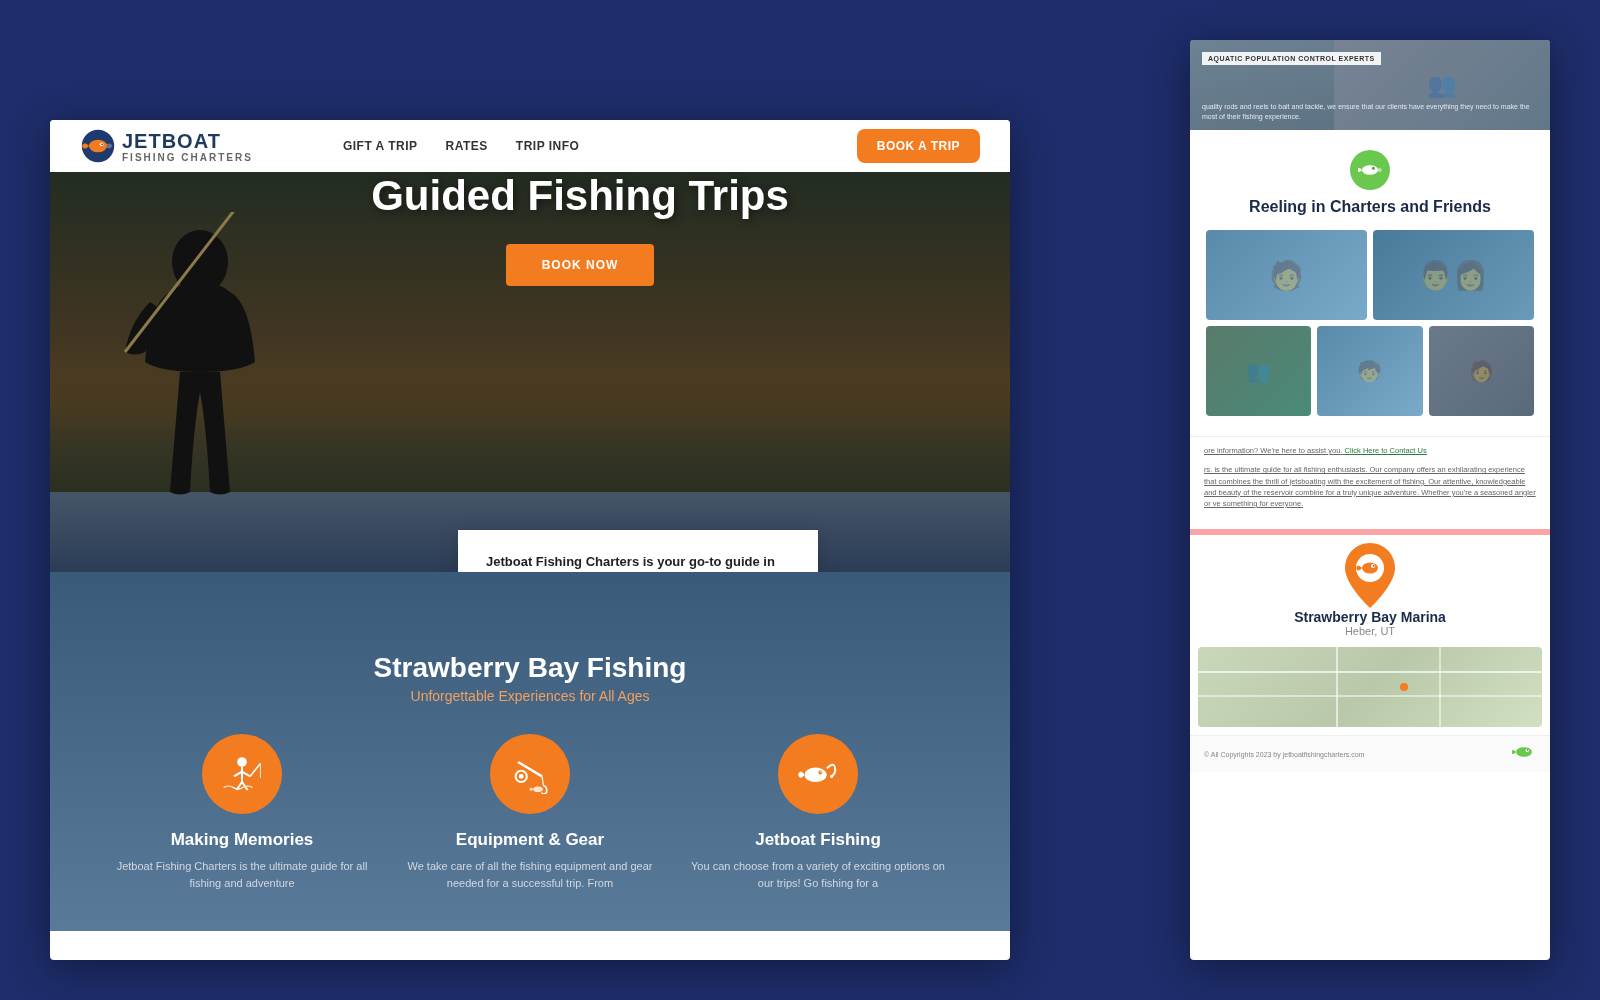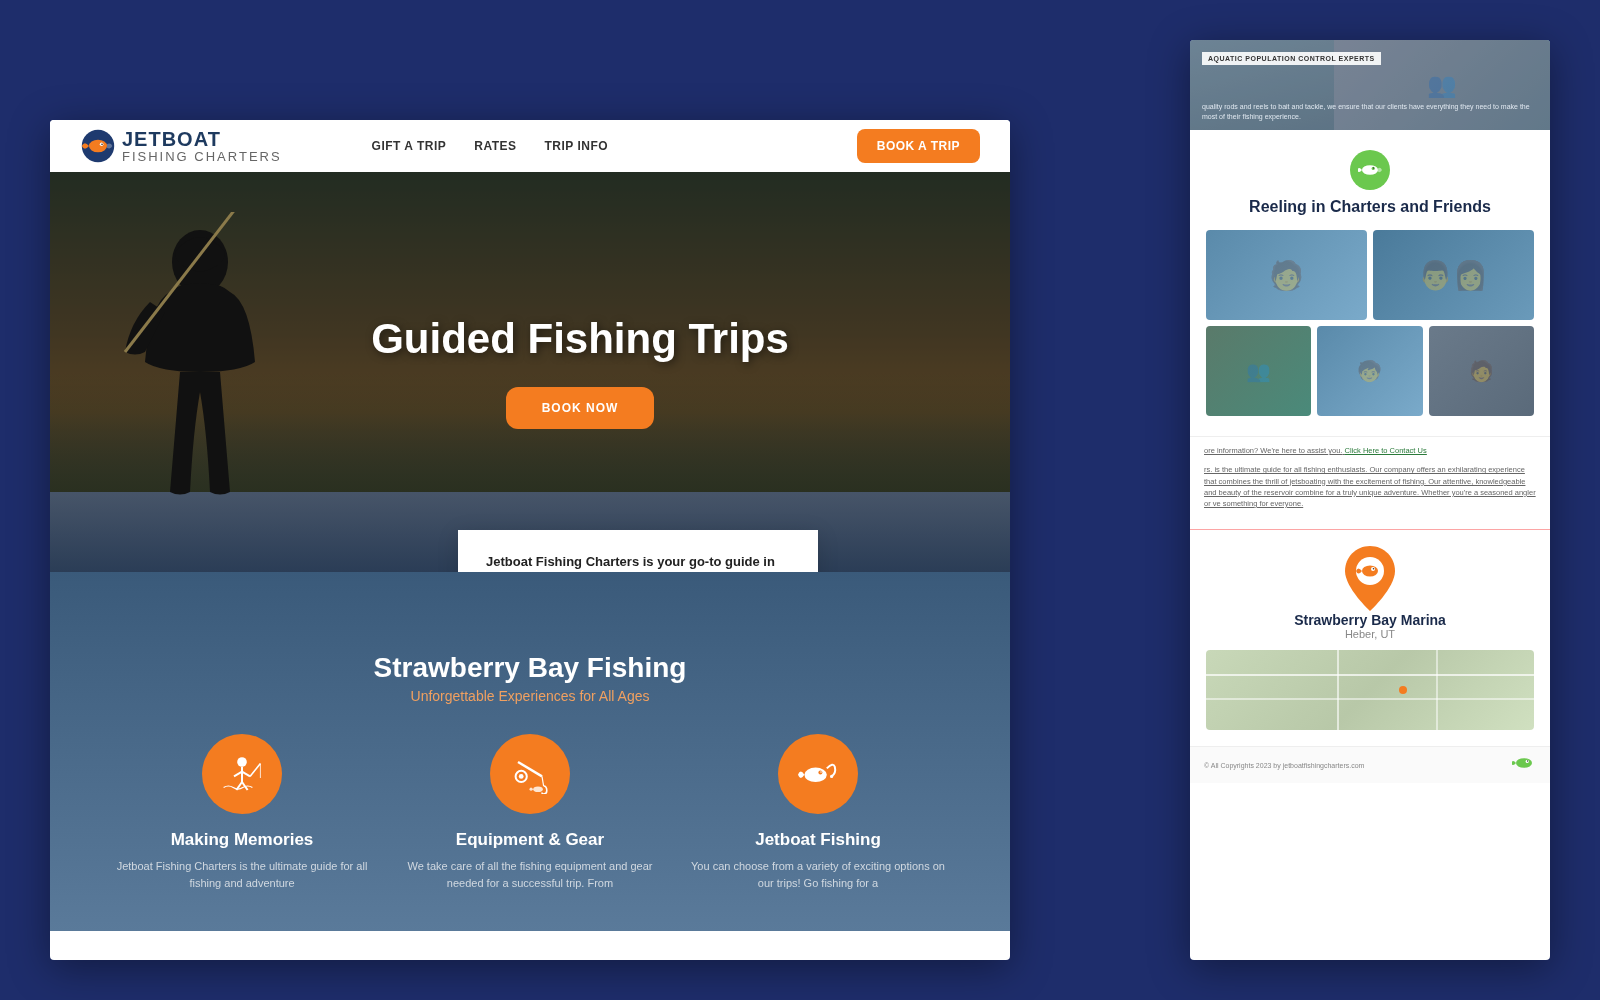--- a/index.html
+++ b/index.html
@@ -71,24 +71,25 @@
       flex-direction: column;
       line-height: 1.1;
     }
     .logo-text .brand {
       font-size: 20px;
       font-weight: 900;
       color: #1e3a5f;
       letter-spacing: 1px;
     }
     .logo-text .sub {
-      font-size: 13px;
+      font-size: 10px;
       color: #666;
       letter-spacing: 2px;
       text-transform: uppercase;
+      font-weight: bold;
     }
     .nav-links {
       display: flex;
       gap: 28px;
       margin-left: 60px;
       flex: 1;
     }
     .nav-link {
       font-size: 12px;
       font-weight: 600;
@@ -111,21 +112,20 @@
 
     
     .hero {
       position: relative;
       height: 400px;
       background: linear-gradient(to bottom, #3a4a3a 0%, #6b5a3a 40%, #8b6a3a 60%, #4a5a6a 100%);
       overflow: hidden;
       display: flex;
       flex-direction: column;
       align-items: center;
-      justify-content: center;
     }
     .hero::before {
       content: '';
       position: absolute;
       inset: 0;
       background: rgba(0,0,0,0.4);
     }
     
     .hero-water {
       position: absolute;
@@ -160,21 +160,21 @@
       margin-bottom: 24px;
     }
     .book-now-btn {
       background: #f47c20;
       color: #fff;
       border: none;
       padding: 14px 36px;
       font-size: 12px;
       font-weight: 700;
       text-transform: uppercase;
-      border-radius: 12px;
+      border-radius: 4px;
       cursor: pointer;
       letter-spacing: 1px;
     }
 
     
     .intro-box {
       position: absolute;
       bottom: -60px;
       left: 50%;
       transform: translateX(-20%);
@@ -333,23 +333,23 @@
       margin-bottom: 8px;
       text-decoration: underline;
     }
     .right-about-link {
       font-size: 7.5px;
       color: #2a7a3a;
       text-decoration: underline;
     }
 
     .right-location {
-      padding: 16px;
+      padding: 8px;
       text-align: center;
-      border-top: 1px solid #fca5a5;
+      border-top: 6px solid #fca5a5;
     }
     .location-pin-icon {
       width: 50px;
       height: 60px;
       margin: 0 auto 6px;
     }
     .location-name {
       font-size: 14px;
       font-weight: 800;
       color: #1a2a4a;

